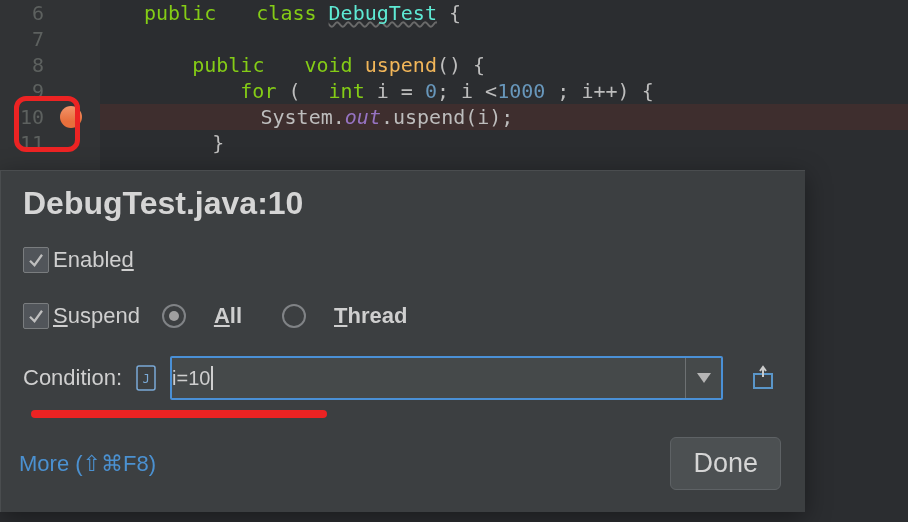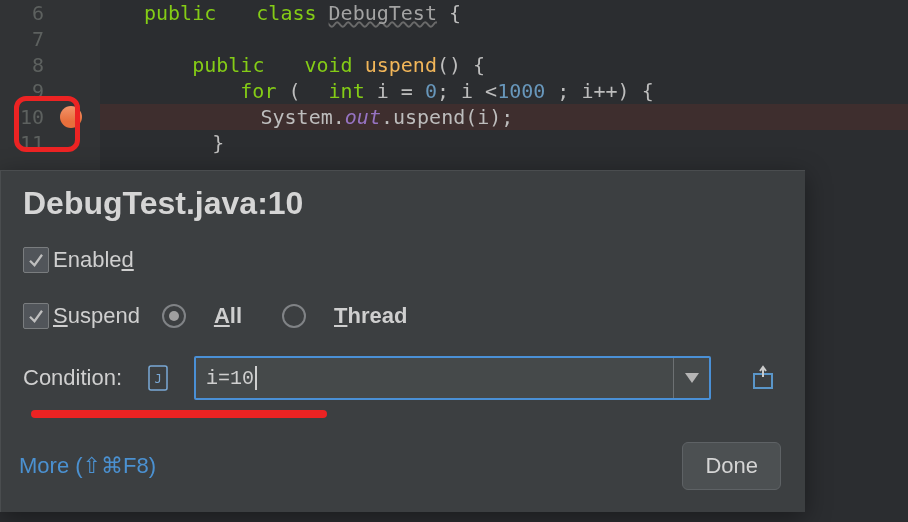--- a/index.html
+++ b/index.html
@@ -60,21 +60,21 @@
   .code-line {
     height: 26px;
     line-height: 26px;
     white-space: pre;
     padding-left: 16px;
   }
   .code .hl-line {
     background: rgba(120,50,40,0.25);
   }
   .kw { color: #84cc16; margin-left: 28px; }
-  .cls { color: #a3a3a3; text-decoration: underline wavy #6a6a6a; text-decoration-skip-ink: none;}
+  .cls { color: #5eead4; text-decoration: underline wavy #6a6a6a; text-decoration-skip-ink: none;}
   .mth { color: #f2b659; }
   .num { color: #6897bb; }
   .field { color: #9673c2; font-style: italic; margin-top: 21px;}
   .pln { color: #bdbdbd; }
 
   .dialog {
     position: absolute;
     left: 0; top: 170px;
     width: 805px;
     height: 342px;
@@ -122,43 +122,43 @@
     content:"";
     width: 10px; height:10px;
     border-radius:50%;
     background:#a0a0a0;
   }
   .radio-lbl { margin-left: 24px; font-weight:600; }
   .radio-lbl u { text-decoration: underline; }
   .cond-row {
     display:flex;
     align-items:center;
-    gap: 26px;
+    gap: 14px;
     margin-top: 10px;
     position: relative;
   }
   .cond-label { font-size:22px; }
   .doc-icon {
     width:20px; height:26px;
   }
   .cond-input-wrap {
     flex:1;
     display:flex;
     align-items:center;
     border:2px solid #4a90d6;
     background:#45494a;
     height:44px;
     border-radius:2px;
     position:relative;
   }
   .cond-input {
     flex:1;
     height:100%;
-    padding: 0 10px;
-    font-family:Liberation Mono, monospace;
+    padding: 0 0;
+    font-family:Liberation Sans, sans-serif;
     font-size:20px;
     color:#cfcfcf;
     display:flex;
     align-items:center;
     position:relative;
   }
   .caret {
     display:inline-block;
     width:2px; height: 24px;
     background:#cfcfcf;
@@ -197,21 +197,21 @@
   .more-link {
     color:#4b91d1;
     font-size:22px;
     cursor:pointer;
   }
   .done-btn {
     background: #4c5052;
     border:1px solid #5e6265;
     border-radius:6px;
     padding: 10px 22px;
-    font-size:22px;
+    font-size:27px;
     color:#d5d5d5;
   }
 </style>
 </head>
 <body>
 
 <div class="editor">
   <div class="gutter">
     <div class="breakpoint-border"></div>
   <div class="gutter-line">6</div>

